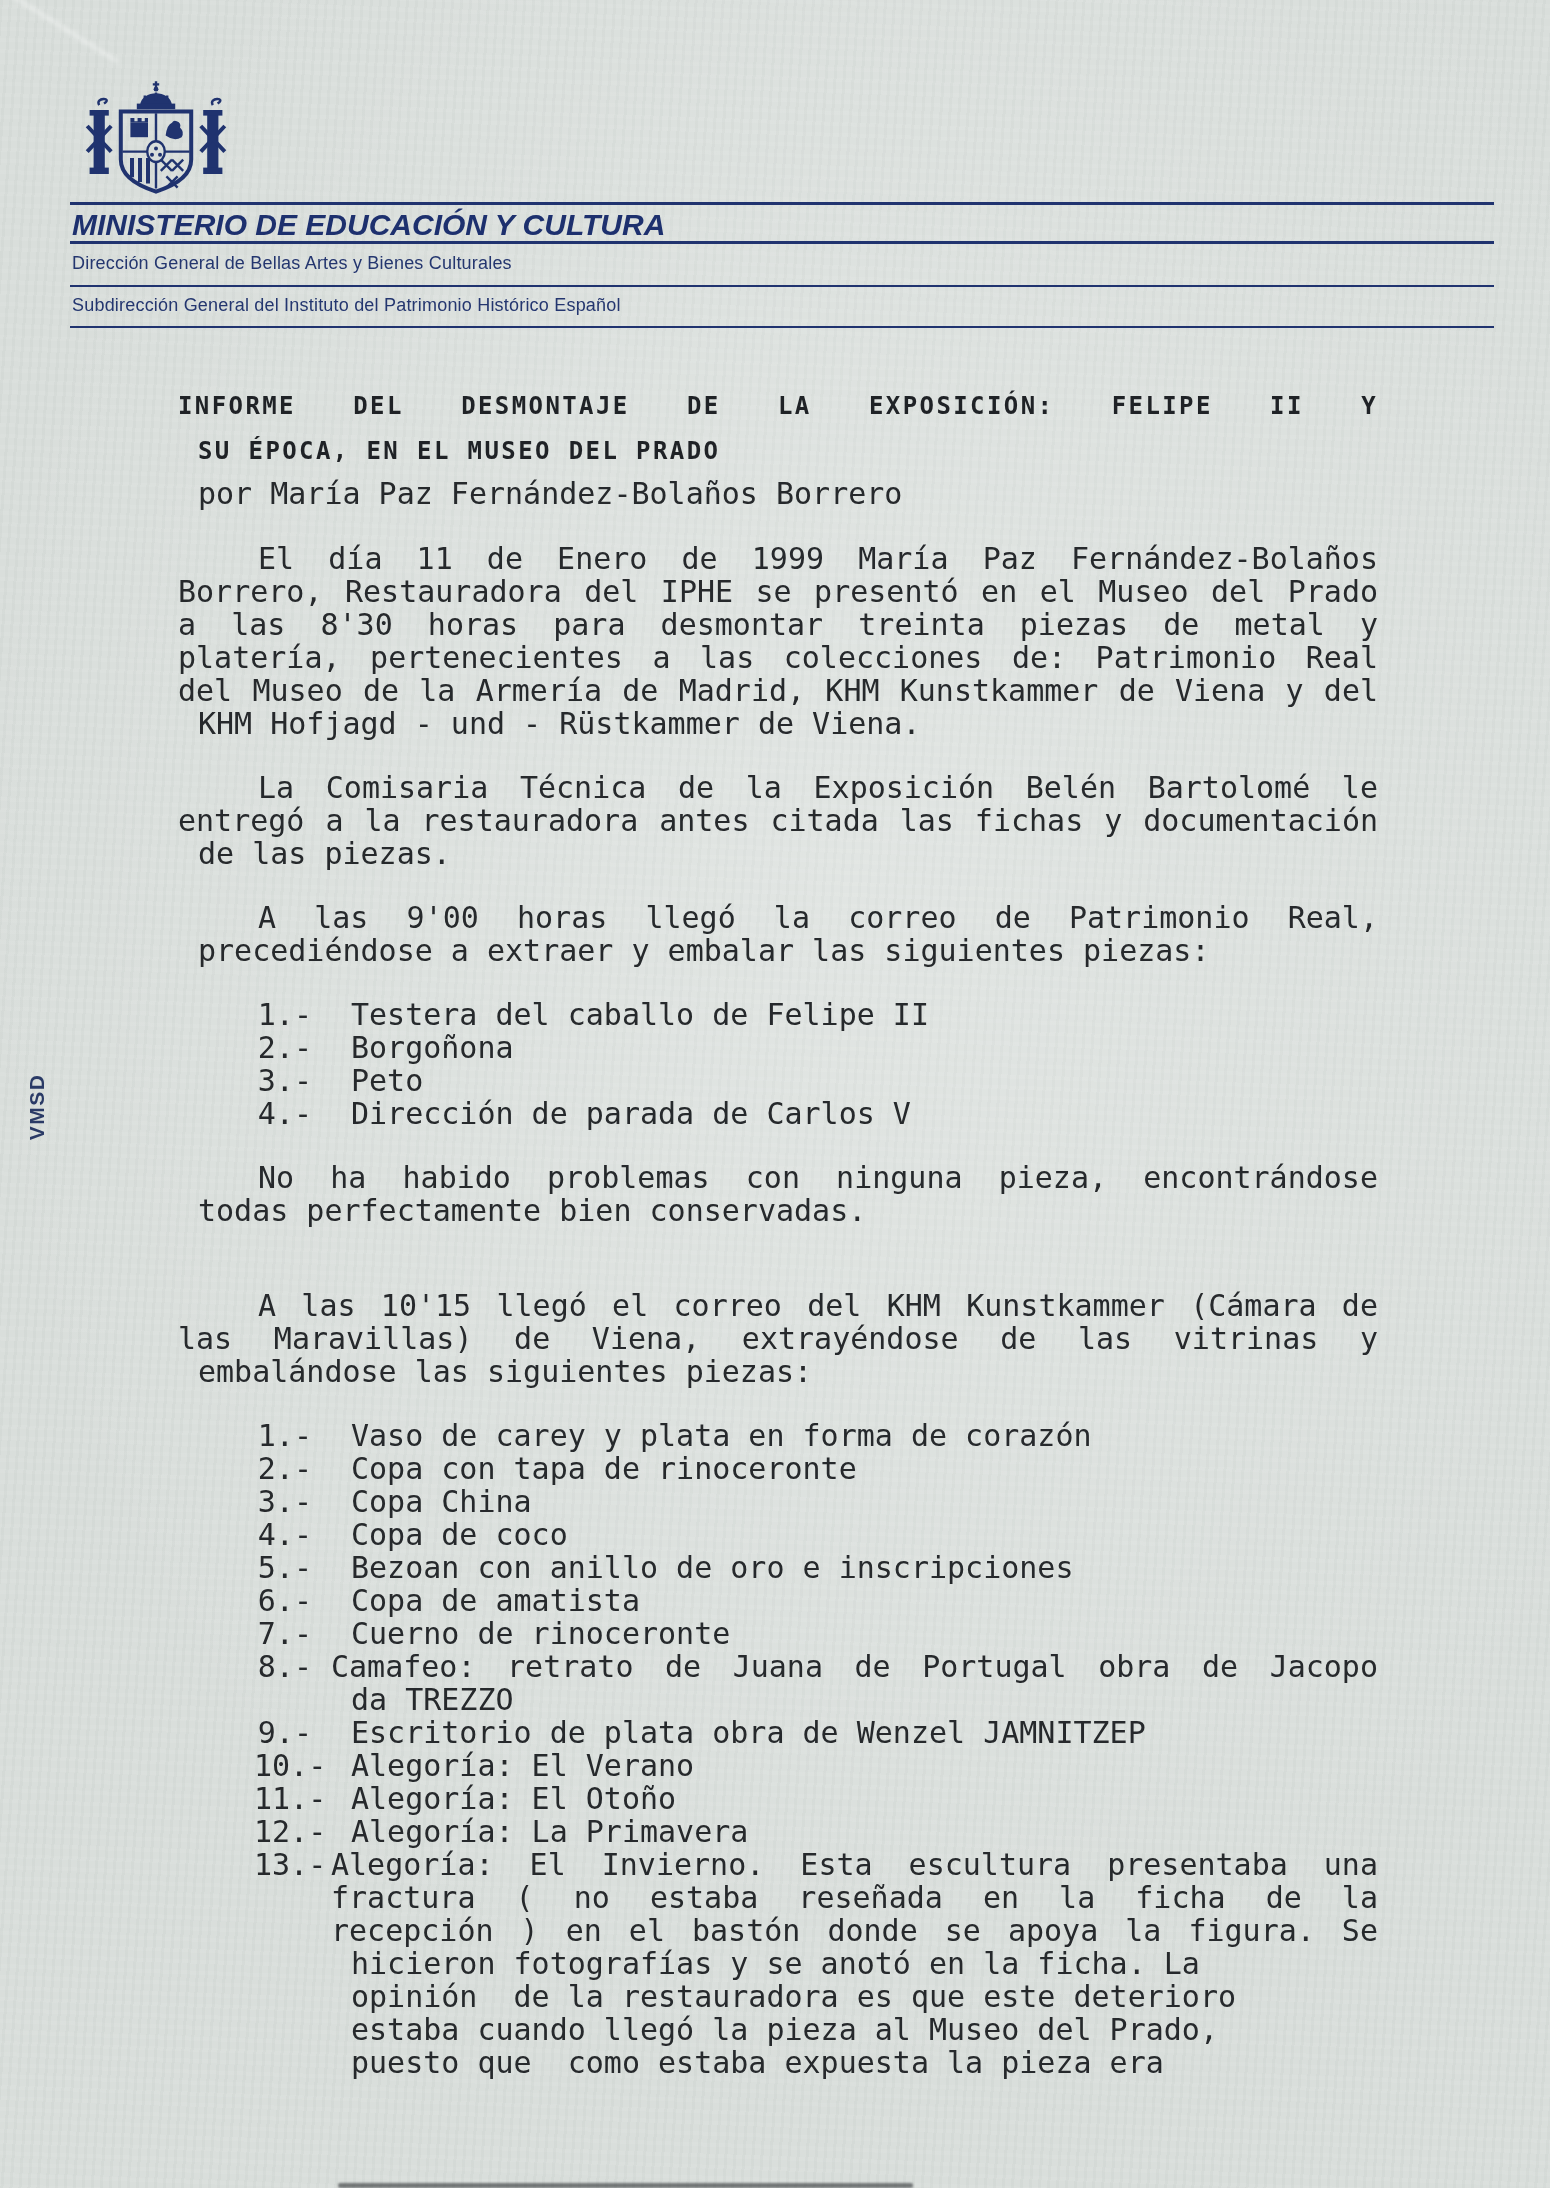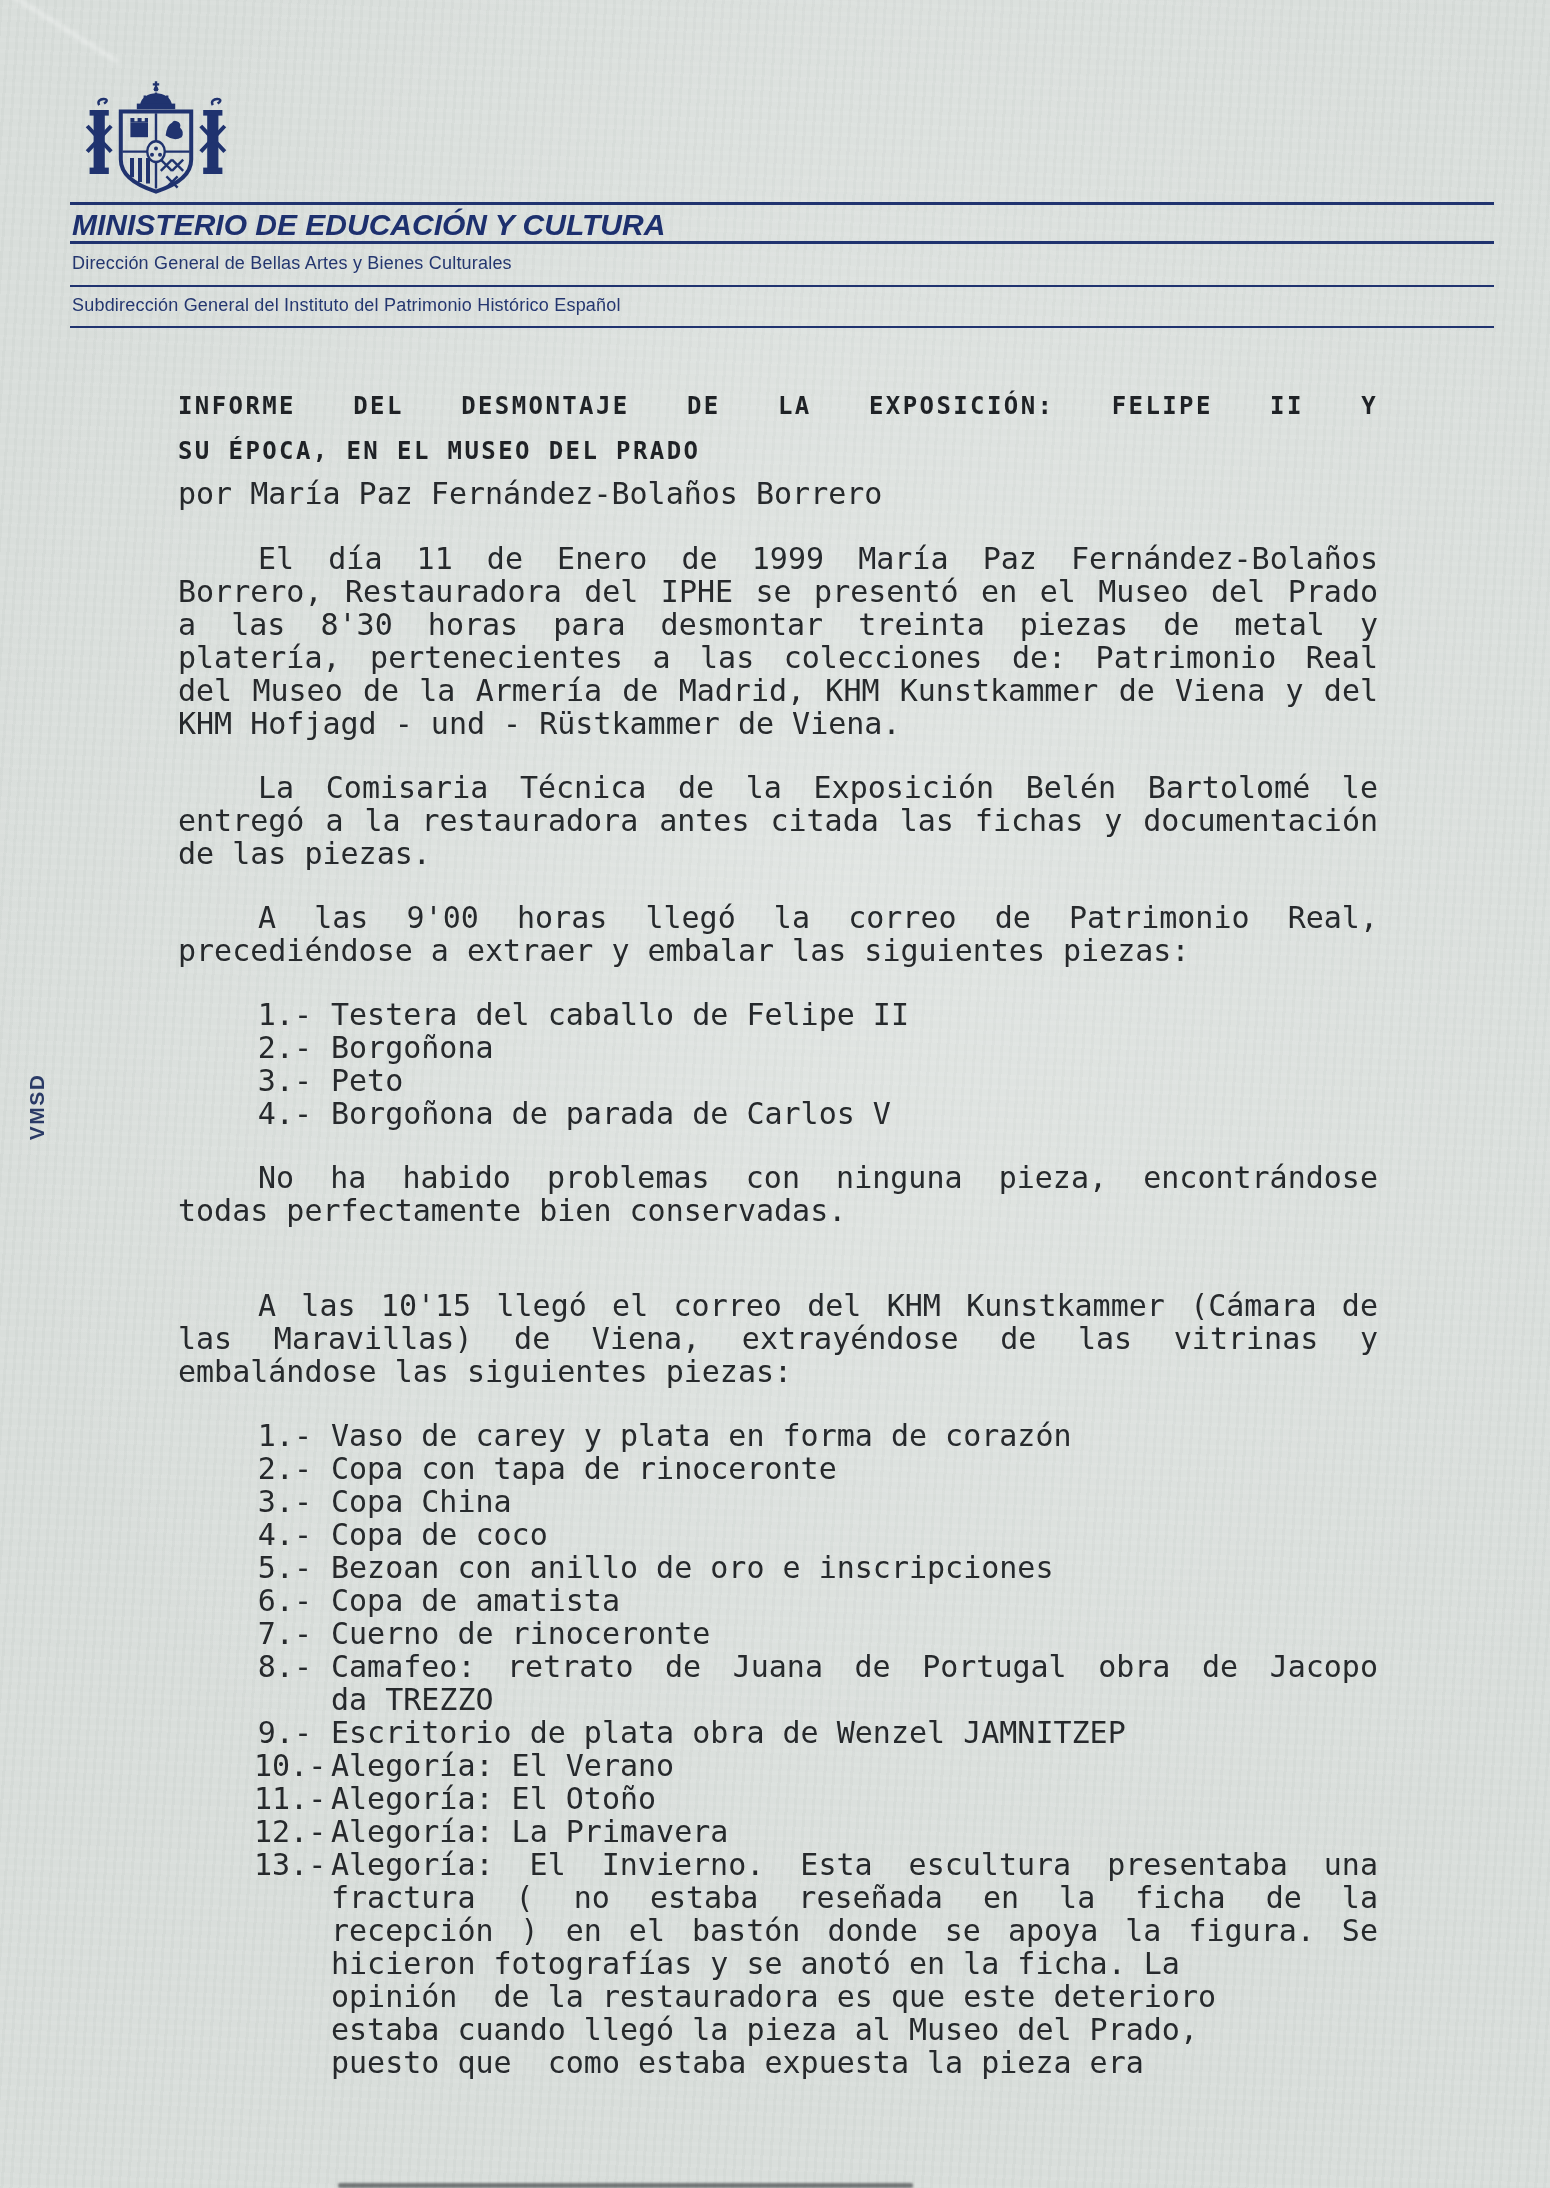--- a/index.html
+++ b/index.html
@@ -44,21 +44,21 @@
     font-family:"Liberation Sans", sans-serif;
     font-weight:bold;font-size:21px;letter-spacing:1.5px;color:#2a3a66;
     width:90px;text-align:center;
   }
   
   .doc{
     position:absolute;left:178px;top:384px;width:1200px;
     font-size:30px;line-height:33px;
   }
   .line{min-height:33px;}
-  .pre{white-space:pre-wrap;}
+  .pre{white-space:pre-wrap;margin-left:20px;}
   .justify{text-align:justify;text-align-last:justify;}
   .indent{text-indent:80px;}
   .title{margin-top:0;}
   .t-line{
     font-weight:bold;font-size:24px;line-height:45px;letter-spacing:2.4px;
     color:#1f2226;
   }
   .byline{margin-top:3px;line-height:34px;}
   .para,.list{margin-top:31px;}
   .gap-lg{margin-top:62px;}
@@ -171,21 +171,21 @@
         </div>
         <div class="item">
           <span class="num">3.-</span>
           <div class="itext">
             <div class="line pre">Peto</div>
           </div>
         </div>
         <div class="item">
           <span class="num">4.-</span>
           <div class="itext">
-            <div class="line pre">Borgoñona de parada de Carlos V</div>
+            <div class="line pre">Dirección de parada de Carlos V</div>
           </div>
         </div>
       </div>
       <div class="para">
         <div class="line justify indent">No ha habido problemas con ninguna pieza, encontrándose</div>
         <div class="line pre">todas perfectamente bien conservadas.</div>
       </div>
       <div class="para gap-lg">
         <div class="line justify indent">A las 10'15 llegó el correo del KHM Kunstkammer (Cámara de</div>
         <div class="line justify">las Maravillas) de Viena, extrayéndose de las vitrinas y</div>

